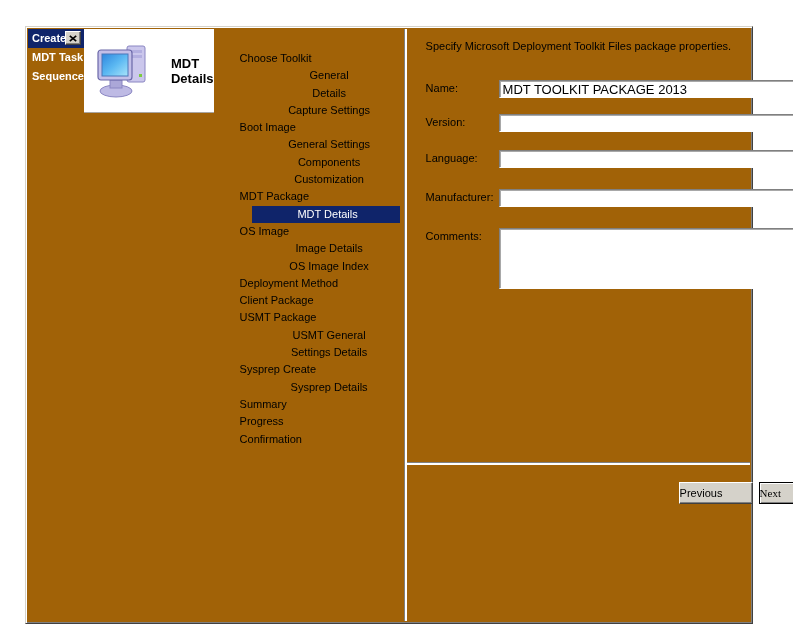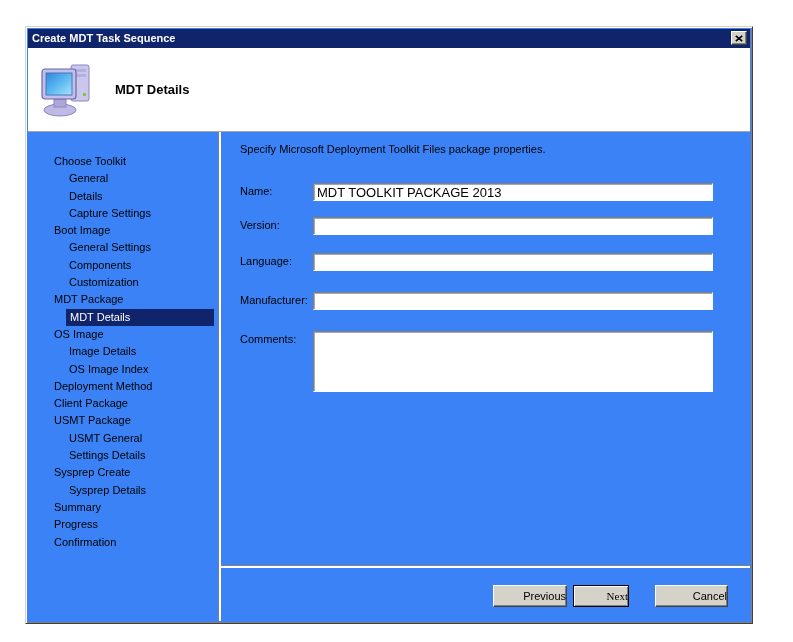--- a/index.html
+++ b/index.html
@@ -6,26 +6,26 @@
   body{
     width:793px;height:642px;
     background:#ffffff;
     font-family:"Liberation Sans", sans-serif;
     overflow:hidden;position:relative;
     -webkit-font-smoothing:none;
   }
   .dialog{
     position:absolute;left:25px;top:26px;width:728px;height:598px;
     box-sizing:border-box;
-    background:#3b82f6;
+    background:#a16207;
     border-top:1px solid #D5D2CA;border-left:1px solid #D5D2CA;
     border-right:1px solid #404040;border-bottom:1px solid #404040;
     box-shadow:inset 1px 1px 0 #ffffff, inset -1px -1px 0 #808080;
     padding:2px;
-    display:flex;flex-direction:column;
+    display:flex;flex-direction:row;
   }
   .titlebar{
     height:19px;flex:0 0 19px;
     background:#0F246A;
     color:#ffffff;font-size:11px;font-weight:bold;
     line-height:19px;padding-left:4px;
     position:relative;user-select:none;
   }
   .close-btn{
     position:absolute;right:3px;top:2px;width:16px;height:14px;
@@ -45,21 +45,21 @@
   .header-icon{margin-left:13px;width:56px;height:54px;flex:0 0 56px;}
   .header-title{margin-left:18px;font-size:13px;font-weight:bold;color:#000;}
   .content{flex:1 1 auto;display:flex;min-height:0;}
   .sidebar{
     width:190px;flex:0 0 190px;
     padding-top:21px;box-sizing:border-box;
     font-size:11px;color:#000;overflow:hidden;
   }
   .tree-item{height:17.3px;line-height:17.3px;white-space:nowrap;cursor:default;}
   .tree-item.lvl0{padding-left:26px;}
-  .tree-item.lvl1{padding-left:41px;}
+  .tree-item.lvl1{padding-left:41px;text-align:center;}
   .tree-item.selected{
     background:#0F246A;color:#ffffff;
     margin-left:38px;width:148px;box-sizing:border-box;
     padding-left:4px;
   }
   .v-divider{
     flex:0 0 3px;width:3px;background:#ffffff;
     border-left:1px solid #808080;box-sizing:border-box;
   }
   .main{flex:1 1 auto;position:relative;font-size:11px;}
@@ -79,21 +79,21 @@
     position:absolute;left:0;top:433px;width:100%;height:2px;
     background:#ffffff;border-top:1px solid #808080;box-sizing:content-box;
   }
   .btn{
     position:absolute;top:453px;height:22px;
     background:#D5D2CA;color:#000;
     border:1px solid;border-color:#ffffff #404040 #404040 #ffffff;
     box-shadow:inset -1px -1px 0 #808080;
     box-sizing:border-box;
     font-family:"Liberation Sans", sans-serif;font-size:11px;
-    text-align:right;line-height:19px;cursor:default;
+    text-align:left;line-height:19px;cursor:default;
     padding:0;
   }
   .btn.default{
     border-color:#000000;
     box-shadow:inset 1px 1px 0 #ffffff, inset -1px -1px 0 #808080;
   }
   .btn-previous{left:272px;width:74px;}
   .btn-next{left:352px;width:56px;font-family:Liberation Serif, serif;}
   .btn-cancel{left:434px;width:73px;}
 </style>

